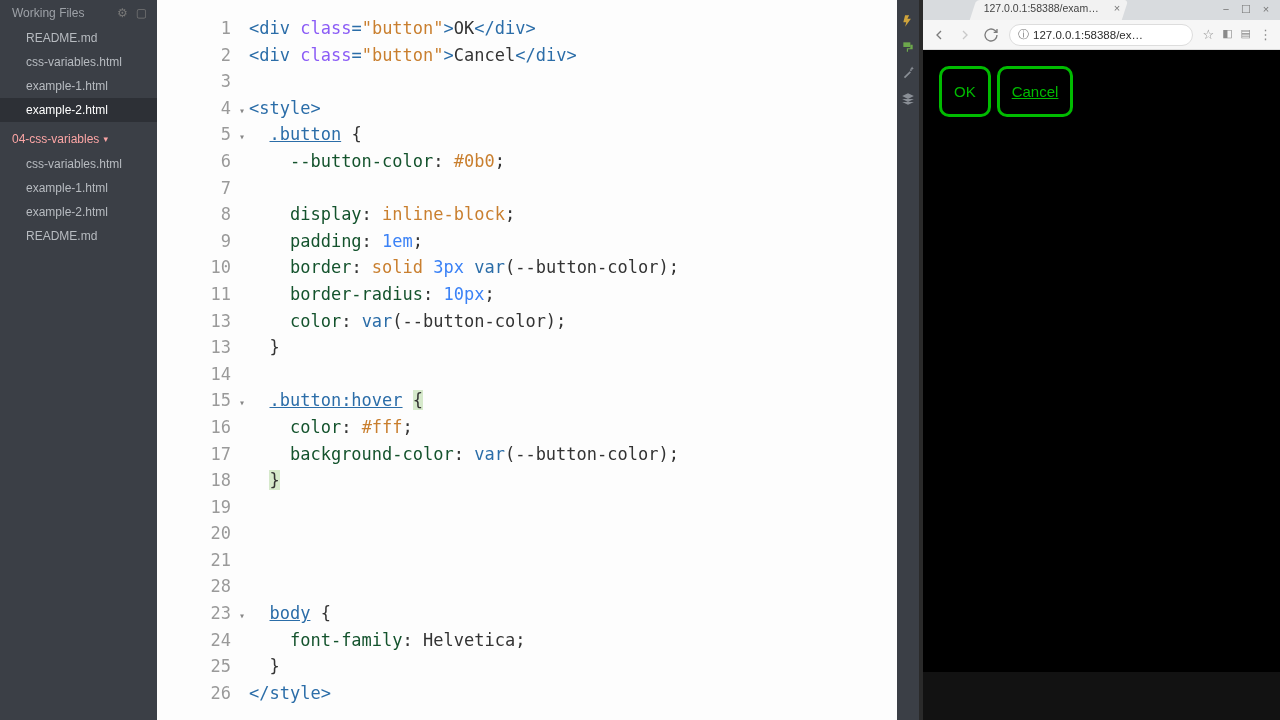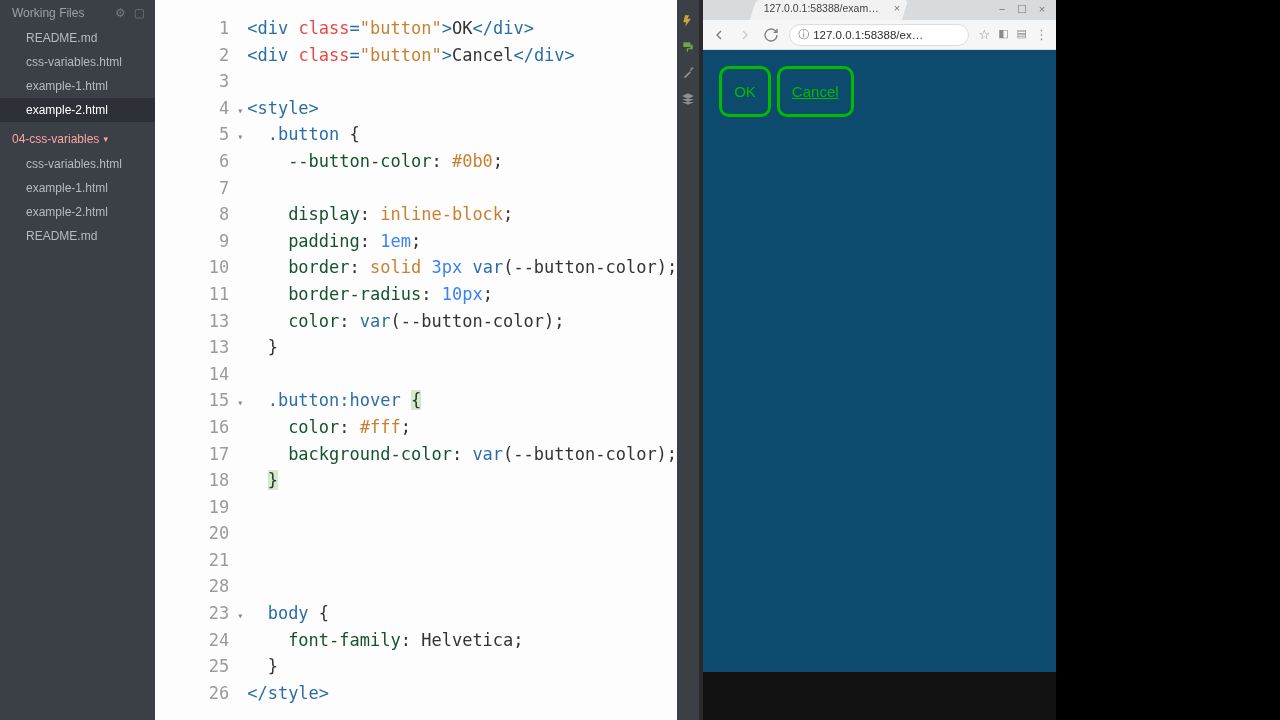--- a/index.html
+++ b/index.html
@@ -1,40 +1,40 @@
 <!DOCTYPE html>
 <html><head>
 <meta charset="utf-8">
 <style>
 * { margin: 0; padding: 0; box-sizing: border-box; }
 body { font-family: -apple-system, Helvetica, Arial, sans-serif; font-size: 13px; background: #000; overflow: hidden; }
-.app { display: flex; height: 720px; width: 1056px; }
+.app { display: flex; height: 720px; width: 1280px; }
 
 
 .sidebar { width: 157px; background: #3b3f46; color: #b7bbc0; display: flex; flex-direction: column; font-size: 12px; }
 .section-header { display: flex; align-items: center; justify-content: space-between; padding: 6px 10px 6px 12px; color: #9da1a7; font-size: 12px; }
 .header-icons { display: flex; gap: 8px; color: #777; }
 .header-icons span { cursor: pointer; }
 .file-list { list-style: none; }
 .file-list li { padding: 5px 8px 5px 26px; cursor: pointer; white-space: nowrap; overflow: hidden; text-overflow: ellipsis; }
 .file-list li.active { background: #2d3036; color: #fff; }
 .project-header { padding: 10px 10px 6px 12px; color: #fca5a5; font-size: 12px; display: flex; align-items: center; gap: 4px; }
 .folder-item { padding: 5px 8px 5px 18px; }
 .file-item-l2 { padding: 5px 8px 5px 22px; }
 
 
 .editor-pane { flex: 1; background: #fdfdfd; display: flex; position: relative; }
 .gutter { width: 88px; background: #fdfdfd; text-align: right; padding: 15px 14px 0 0; color: #9a9a9a; font-family: 'Menlo', 'Consolas', monospace; font-size: 17px; line-height: 26.6px; user-select: none; }
 .gutter .fold { position: relative; }
 .gutter .fold::after { content: "▾"; position: absolute; right: -14px; font-size: 10px; color: #888; top: 3px; }
 .editor { flex: 1; padding: 15px 0 0 4px; font-family: 'Menlo', 'Consolas', monospace; font-size: 17px; line-height: 26.6px; white-space: pre; overflow: auto; color: #333; }
 .t-tag { color: #2b6da8; }
-.t-attr { color: #ef4444; }
+.t-attr { color: #8b5cf6; }
 .t-str { color: #c97f2f; }
-.t-sel { color: #2b6da8; }
+.t-sel { color: #2b6da8; text-decoration: underline; }
 .t-prop { color: #14532d; }
 .t-val { color: #c97f2f; }
 .t-num { color: #3b82f6; }
 .t-hex { color: #c97f2f; }
 .t-kw { color: #c97f2f; }
 .t-fn { color: #2b6da8; }
 .hl { background: #d6e9cb; }
 
 .right-rail { width: 22px; background: #3b3f46; display: flex; flex-direction: column; align-items: center; gap: 12px; padding-top: 14px; color: #cc9933; }
 .right-rail .rail-icon { width: 14px; height: 14px; color: #8a8f96; cursor: pointer; }
@@ -49,21 +49,21 @@
 .tab-x { transform: skewX(18deg); position:absolute; right:6px; top:2px; font-size:11px; color:#777; }
 .tab-win { display:flex; gap:8px; position:absolute; right:8px; top:3px; }
 .tab-win span { width:12px; height:12px; display:inline-flex; align-items:center; justify-content:center; font-size:11px; color:#777; cursor:pointer; }
 .toolbar { height: 30px; background: #f6f6f6; border-bottom: 1px solid #ddd; display: flex; align-items: center; gap: 10px; padding: 0 8px; }
 .nav-btn { width: 16px; height: 16px; color: #7c7c7c; cursor: pointer; }
 .nav-btn.disabled { color: #c9c9c9; }
 .addr { flex: 1; height: 22px; background: #fff; border: 1px solid #ddd; border-radius: 12px; padding: 0 8px; font-size: 11.5px; color: #2d2d2d; display: flex; align-items: center; gap: 4px; overflow:hidden; }
 .addr .info { color:#777; font-size:11px; }
 .tool-icons { display:flex; gap:8px; color:#8a8a8a; }
 .tool-icons span { cursor:pointer; }
-.preview { flex: 1; padding: 16px; background: #0c4a6e; }
+.preview { flex: 1; padding: 16px; background: #000000; }
 .preview .btn { display: inline-block; padding: 14px 12px; border: 3px solid #0b0; border-radius: 10px; color: #0b0; font-family: Helvetica, sans-serif; font-size: 15px; margin-right: 6px; }
 .preview .btn.sel { text-decoration: underline; }
 .preview-bottom { height: 48px; background: #121212; }
 
 svg { width: 100%; height: 100%; }
 </style>
 </head>
 <body>
 
 <div class="app">

